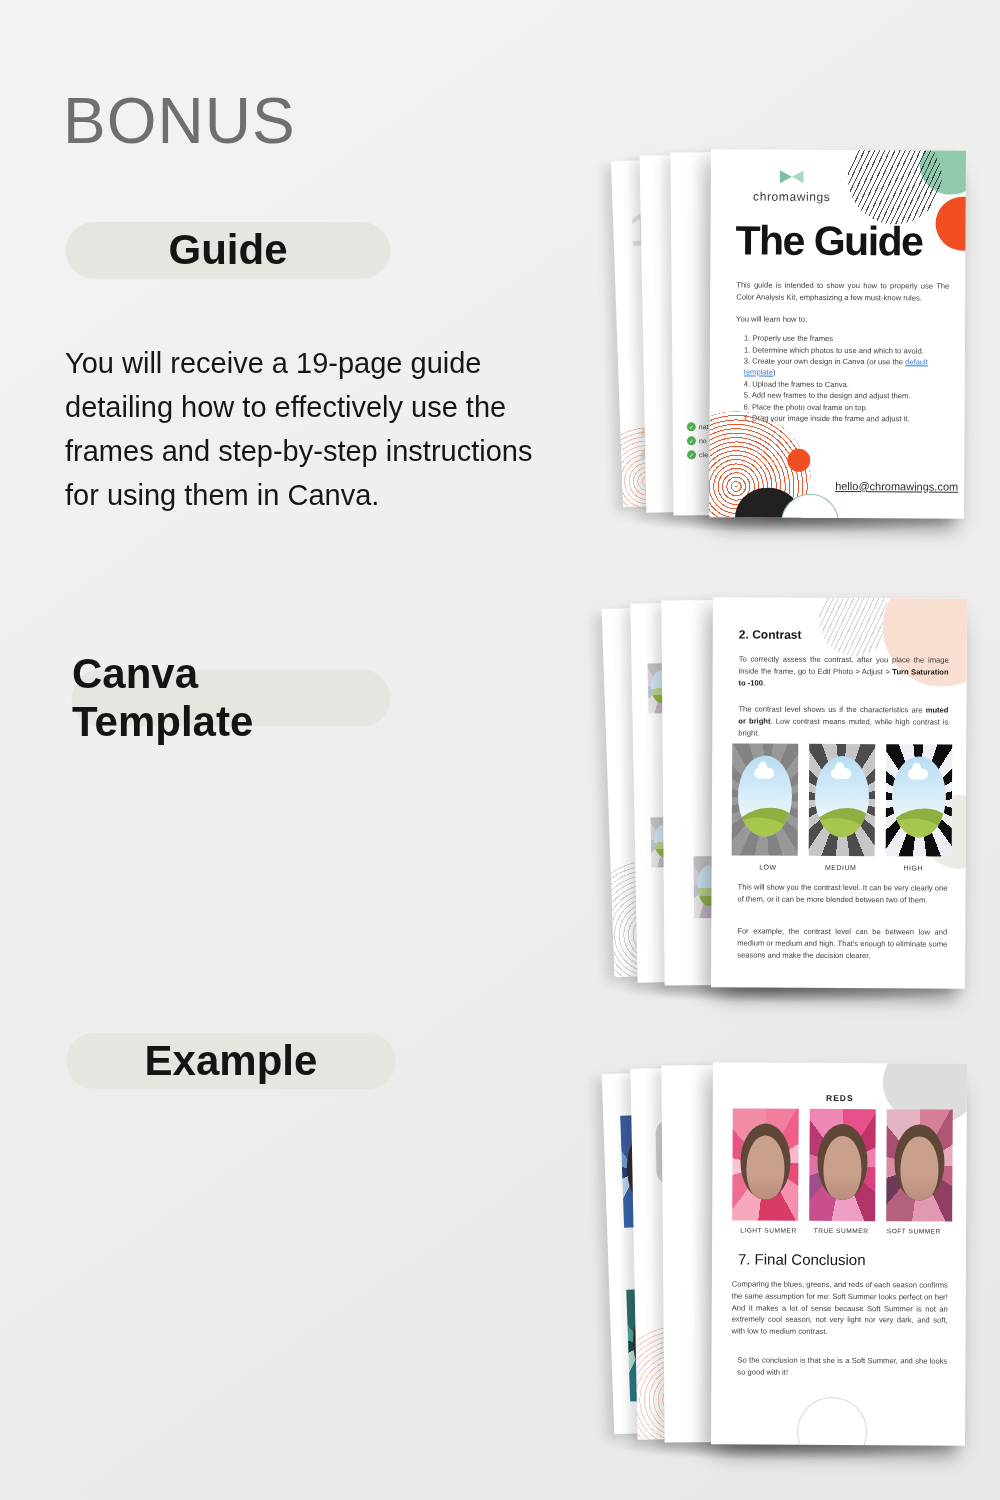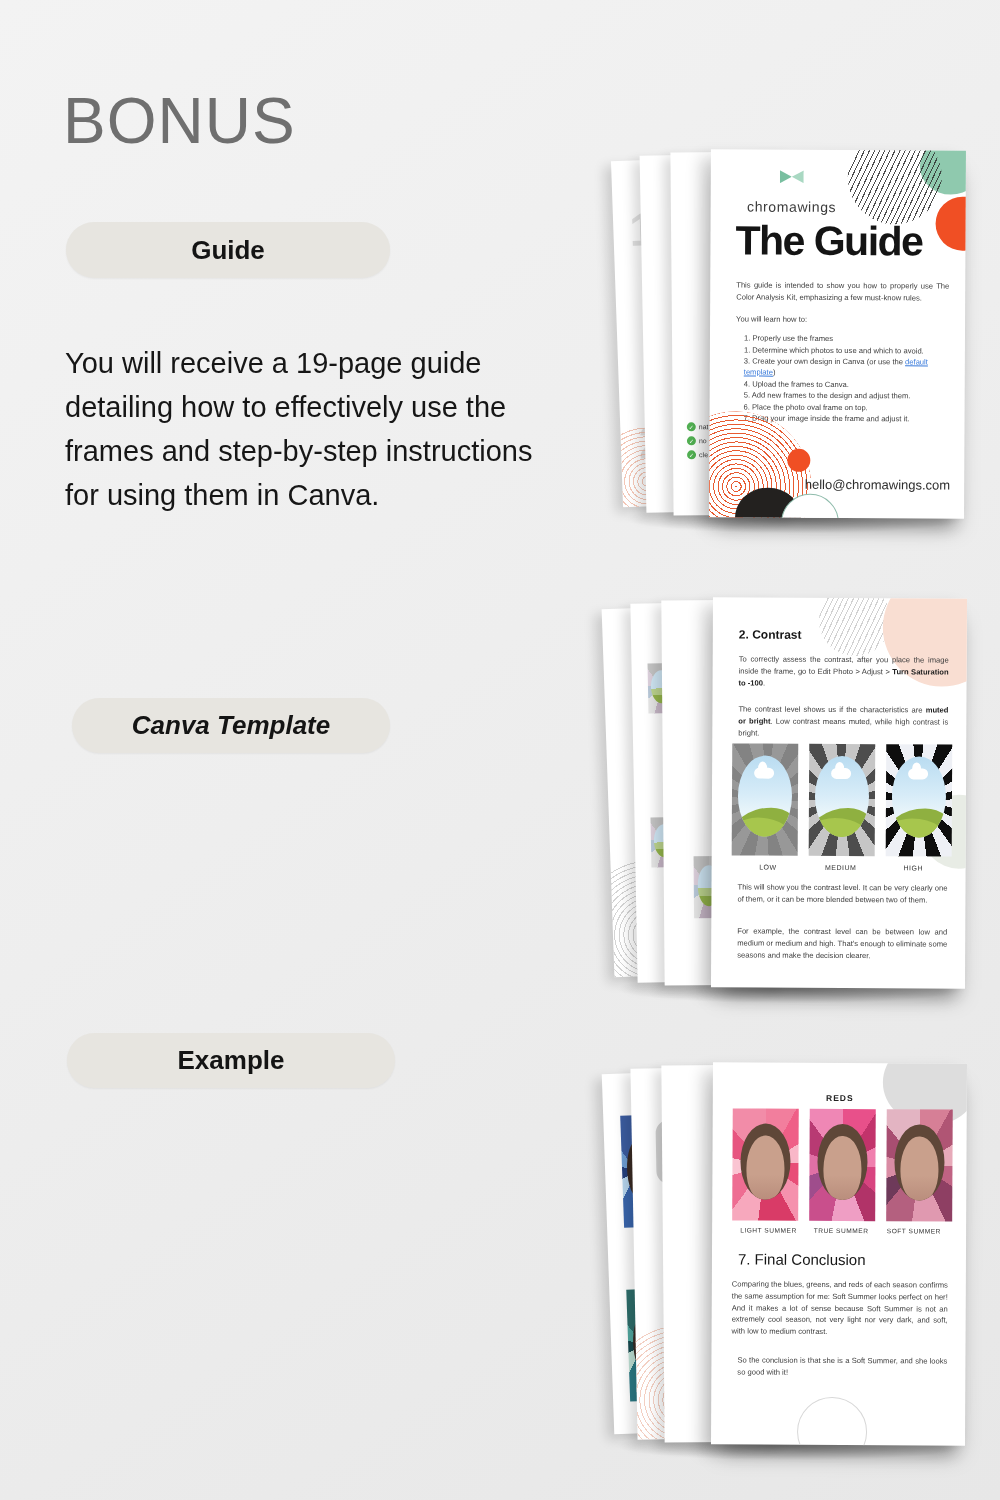--- a/index.html
+++ b/index.html
@@ -10,25 +10,25 @@
     font-family:"Liberation Sans", sans-serif;color:#1b1b1b;
   }
   
   .bonus-title{
     position:absolute;left:63px;top:84px;font-size:64px;font-weight:400;
     color:#6f6f6f;letter-spacing:1px;text-align:right;
   }
   .pill{
     position:absolute;height:56px;border-radius:30px;background:#e7e5e0;
     display:flex;align-items:center;justify-content:center;
-    font-size:26px;font-weight:700;color:#141414;
+    font-size:42px;font-weight:700;color:#141414;
     box-shadow:0 1px 2px rgba(0,0,0,0.05);
   }
   .pill.p1{left:66px;top:222px;width:324px;}
-  .pill.p2{left:72px;top:698px;width:318px;height:55px;font-style:italic;}
+  .pill.p2{left:72px;top:670px;width:318px;height:55px;}
   .pill.p3{left:67px;top:1033px;width:328px;height:55px;}
   .sec-para{
     position:absolute;left:65px;font-size:29px;line-height:44px;color:#161616;
   }
   .sec-para.s1{top:312px;width:492px;}
   .sec-para.s2{top:762px;width:512px;}
   .sec-para.s3{top:1126px;width:500px;}
 
   
   .mockup{position:absolute;}
@@ -57,29 +57,29 @@
   .gd-hatch{position:absolute;top:-20px;right:24px;width:94px;height:94px;border-radius:50%;
     background:repeating-linear-gradient(115deg,#2e2e2e 0 1px,transparent 1px 4.6px);opacity:.85;}
   .gd-teal{position:absolute;top:-12px;right:-16px;width:62px;height:56px;border-radius:50%;background:#8fc9ae;}
   .gd-orange{position:absolute;top:46px;right:-24px;width:54px;height:54px;border-radius:50%;background:#f04f24;}
   .gd-logo{position:absolute;top:20px;left:26px;width:110px;text-align:center;}
   .butterfly{position:relative;display:inline-block;width:24px;height:14px;}
   .butterfly .wl{position:absolute;left:0;top:0;width:12px;height:14px;background:#79bfa0;
     clip-path:polygon(0 4%,100% 50%,0 96%);}
   .butterfly .wr{position:absolute;right:0;top:0;width:12px;height:14px;background:#a9d8c2;
     clip-path:polygon(100% 4%,0 50%,100% 96%);}
-  .gd-brand{font-size:14px;letter-spacing:.6px;color:#3a3a3a;margin-top:11px;text-align:center;}
+  .gd-brand{font-size:12px;letter-spacing:.6px;color:#3a3a3a;margin-top:2px;text-align:center;}
   .gd-title{position:absolute;top:68px;left:25px;font-size:41px;font-weight:800;
     letter-spacing:-1.5px;color:#141414;}
   .gd-intro{top:130px;left:26px;right:16px;}
   .gd-learn{top:164px;left:26px;right:16px;}
   .gd-list{position:absolute;top:184px;left:34px;right:14px;font-size:7.6px;line-height:1.4;color:#3d3d3d;}
   .gd-list .li{margin-bottom:1px;}
   .gd-link{color:#3a7bdb;text-decoration:underline;}
-  .gd-email{position:absolute;bottom:26px;right:14px;font-size:13px;color:#2e2e2e;}
+  .gd-email{position:absolute;bottom:26px;right:6px;font-size:11px;color:#2e2e2e;text-decoration:underline;}
   .gd-rings{position:absolute;left:-48px;bottom:-44px;width:150px;height:150px;border-radius:50%;
     background:repeating-radial-gradient(circle at 50% 50%,#e85a30 0 1px,transparent 1px 4.4px);}
   .gd-dot{position:absolute;left:78px;bottom:46px;width:23px;height:23px;border-radius:50%;background:#f04f24;}
   .gd-black{position:absolute;left:26px;bottom:-30px;width:66px;height:60px;border-radius:50%;background:#23211f;}
   .gd-tealarc{position:absolute;left:72px;bottom:-34px;width:58px;height:58px;border-radius:50%;
     border:1.2px solid #8ebbab;background:#fff;}
   
   .bp-num{position:absolute;font-size:46px;font-weight:700;color:#e2e2e2;}
   .bp-num.n1{left:16px;top:42px;}
   .bp-num.n2{left:18px;top:255px;}

